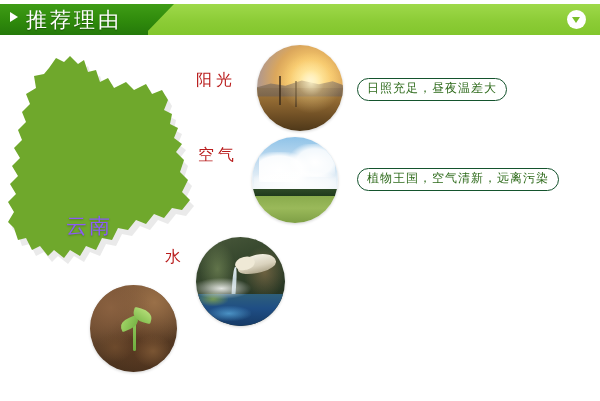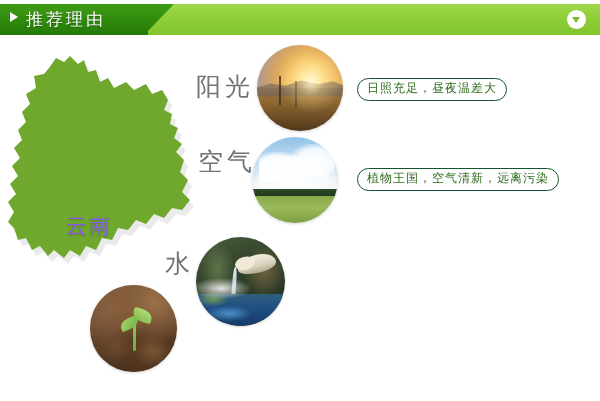--- a/index.html
+++ b/index.html
@@ -57,21 +57,21 @@
     border-top: 5px solid transparent;
     border-bottom: 5px solid transparent;
     z-index: 4;
   }
   #header-title {
     position: absolute;
     left: 26px;
     top: 4px;
     height: 42px;
     line-height: 31px;
-    font-size: 17px;
+    font-size: 21px;
     color: #ffffff;
     letter-spacing: 3px;
     z-index: 4;
     white-space: nowrap;
     text-shadow: 0 1px 1px rgba(0,0,0,0.35);
   }
   #header-collapse-button {
     position: absolute;
     right: 14px;
     top: 10px;
@@ -255,22 +255,22 @@
   #photo-soil .leaf-r {
     position: absolute; left: 49%; top: 28%; width: 22%; height: 15%;
     background: linear-gradient(200deg, #bde27f 0%, #79b848 100%);
     border-radius: 10% 65% 10% 65%;
     transform: rotate(14deg);
   }
 
   
   .category-label {
     position: absolute;
-    font-size: 25px;
-    color: #737373;
+    font-size: 16px;
+    color: #b91c1c;
     letter-spacing: 4px;
     white-space: nowrap;
     font-family: Liberation Sans, sans-serif;
   }
 
   
   .caption-pill {
     position: absolute;
     border: 1px solid #14532d;
     border-radius: 13px;

